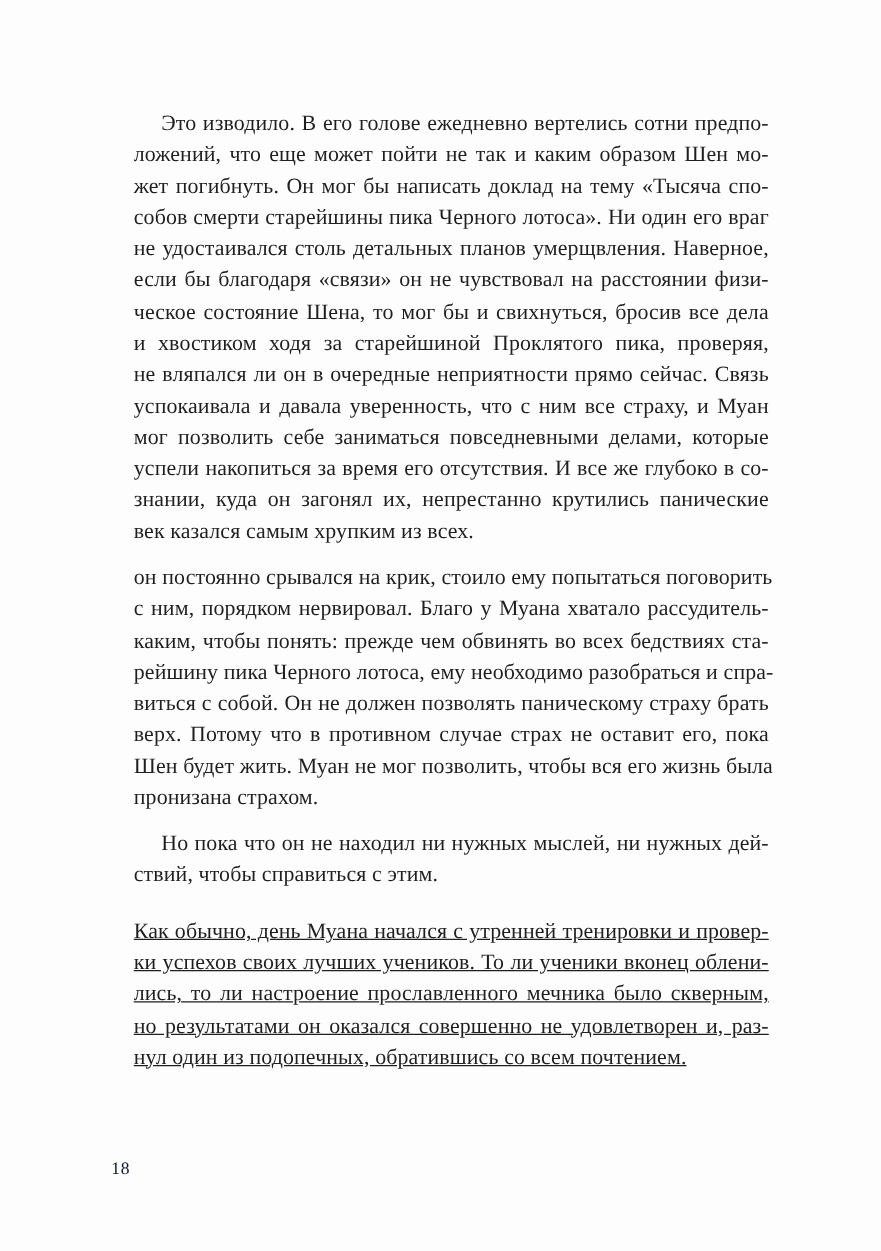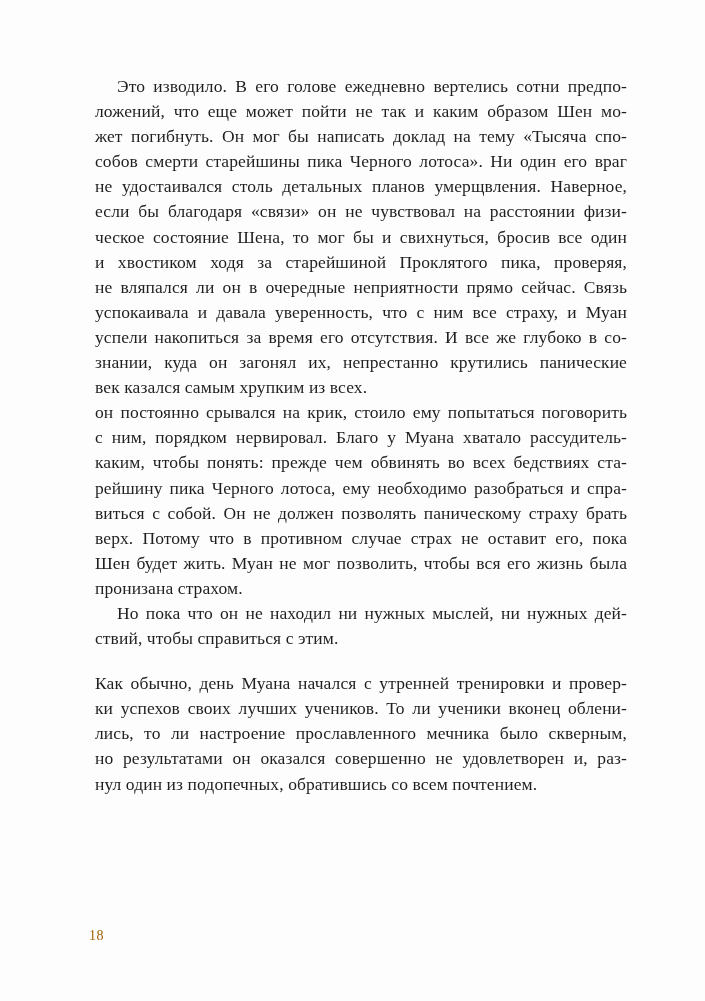--- a/index.html
+++ b/index.html
@@ -21,68 +21,70 @@
     background: #fdfdfd;
   }
   .text-block {
     position: absolute;
     left: 95px;
     top: 74px;
     width: 532px;
     font-size: 17.5px;
   }
   .paragraph {
-    margin: 0;
+    margin: 12px;
     padding: 0;
   }
   .line {
     line-height: 25.1px;
     height: 25.1px;
     text-align: justify;
     text-align-last: justify;
     white-space: nowrap;
     letter-spacing: 0.1px;
   }
   .line.last {
     text-align: left;
     text-align-last: left;
   }
   .line.indent {
     text-indent: 22px;
   }
   .paragraph.section-break {
     margin-top: 20px;
+    text-decoration: underline;
   }
   .page-number {
     position: absolute;
     left: 89px;
     top: 928px;
     font-size: 14px;
-    color: #a16207;
+    color: #0f172a;
     letter-spacing: 0.5px;
   }
 </style>
 </head>
 <body>
 
 <div class="page">
 
   <div class="text-block">
 
     <div class="paragraph">
       <div class="line indent">Это изводило. В его голове ежедневно вертелись сотни предпо-</div>
       <div class="line">ложений, что еще может пойти не так и каким образом Шен мо-</div>
       <div class="line">жет погибнуть. Он мог бы написать доклад на тему «Тысяча спо-</div>
       <div class="line">собов смерти старейшины пика Черного лотоса». Ни один его враг</div>
       <div class="line">не удостаивался столь детальных планов умерщвления. Наверное,</div>
       <div class="line">если бы благодаря «связи» он не чувствовал на расстоянии физи-</div>
-      <div class="line">ческое состояние Шена, то мог бы и свихнуться, бросив все один</div>
+      <div class="line">ческое состояние Шена, то мог бы и свихнуться, бросив все дела</div>
       <div class="line">и хвостиком ходя за старейшиной Проклятого пика, проверяя,</div>
       <div class="line">не вляпался ли он в очередные неприятности прямо сейчас. Связь</div>
       <div class="line">успокаивала и давала уверенность, что с ним все страху, и Муан</div>
+      <div class="line">мог позволить себе заниматься повседневными делами, которые</div>
       <div class="line">успели накопиться за время его отсутствия. И все же глубоко в со-</div>
       <div class="line">знании, куда он загонял их, непрестанно крутились панические</div>
       <div class="line last">век казался самым хрупким из всех.</div>
     </div>
 
     <div class="paragraph">
       <div class="line">он постоянно срывался на крик, стоило ему попытаться поговорить</div>
       <div class="line">с ним, порядком нервировал. Благо у Муана хватало рассудитель-</div>
       <div class="line">каким, чтобы понять: прежде чем обвинять во всех бедствиях ста-</div>
       <div class="line">рейшину пика Черного лотоса, ему необходимо разобраться и спра-</div>

